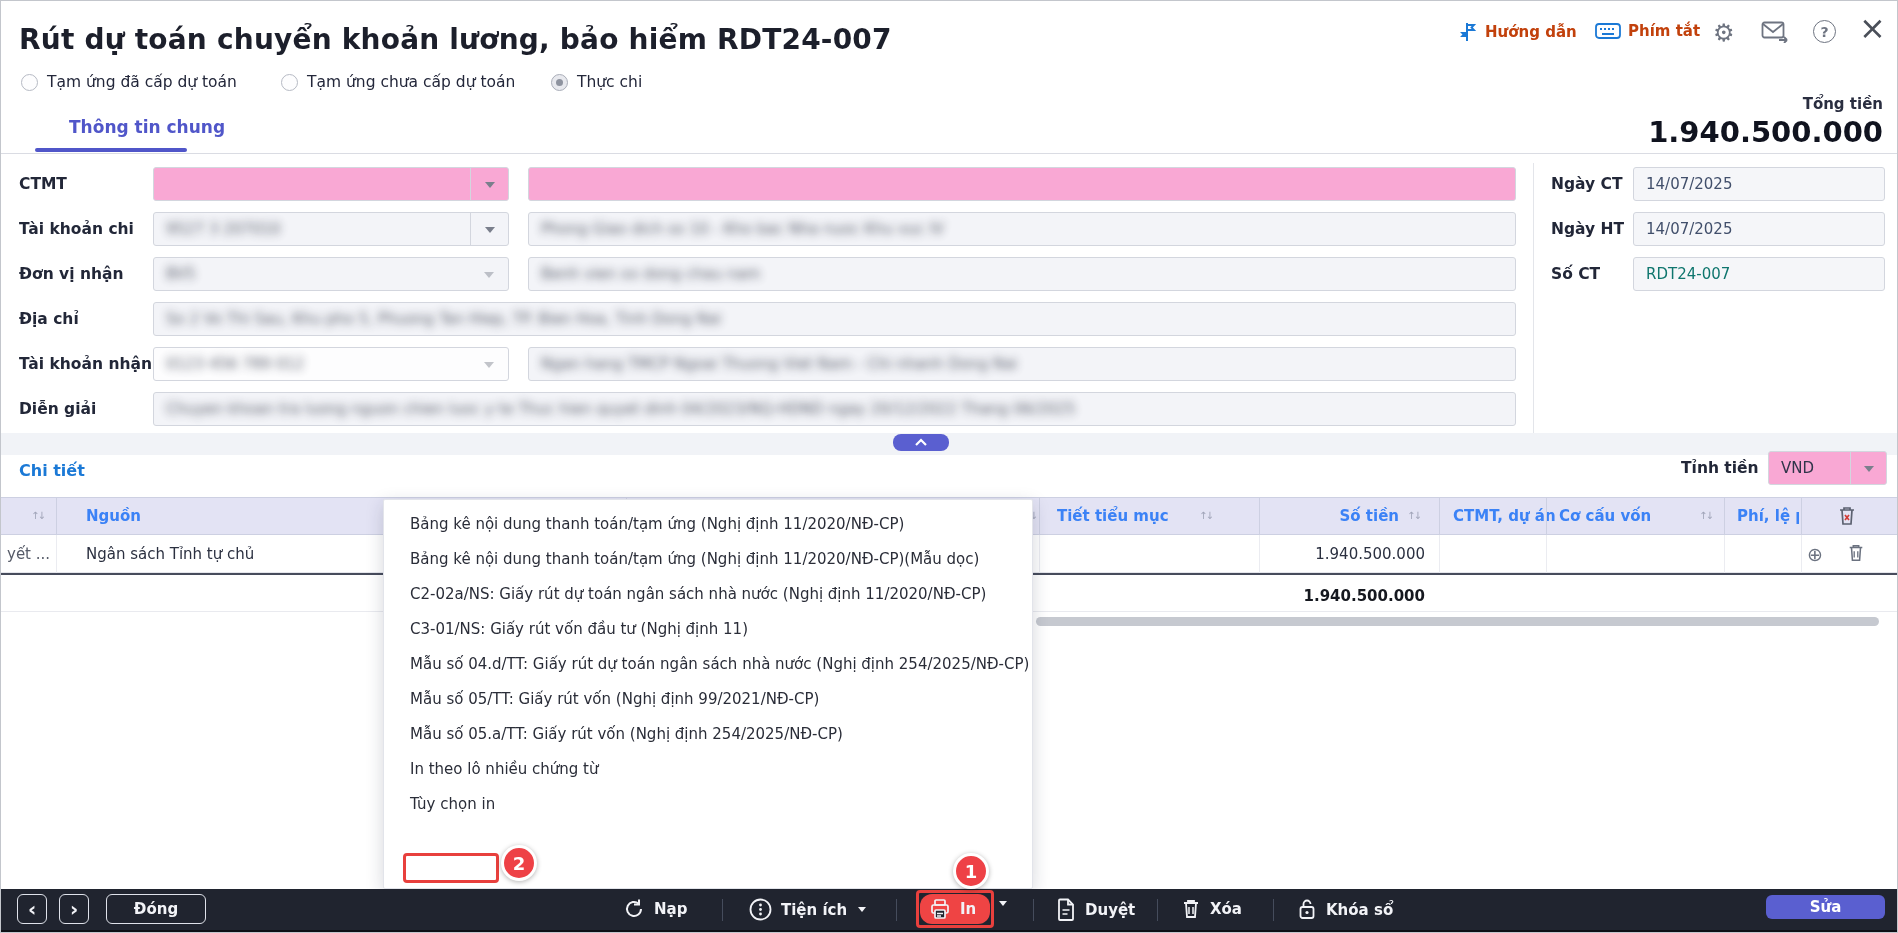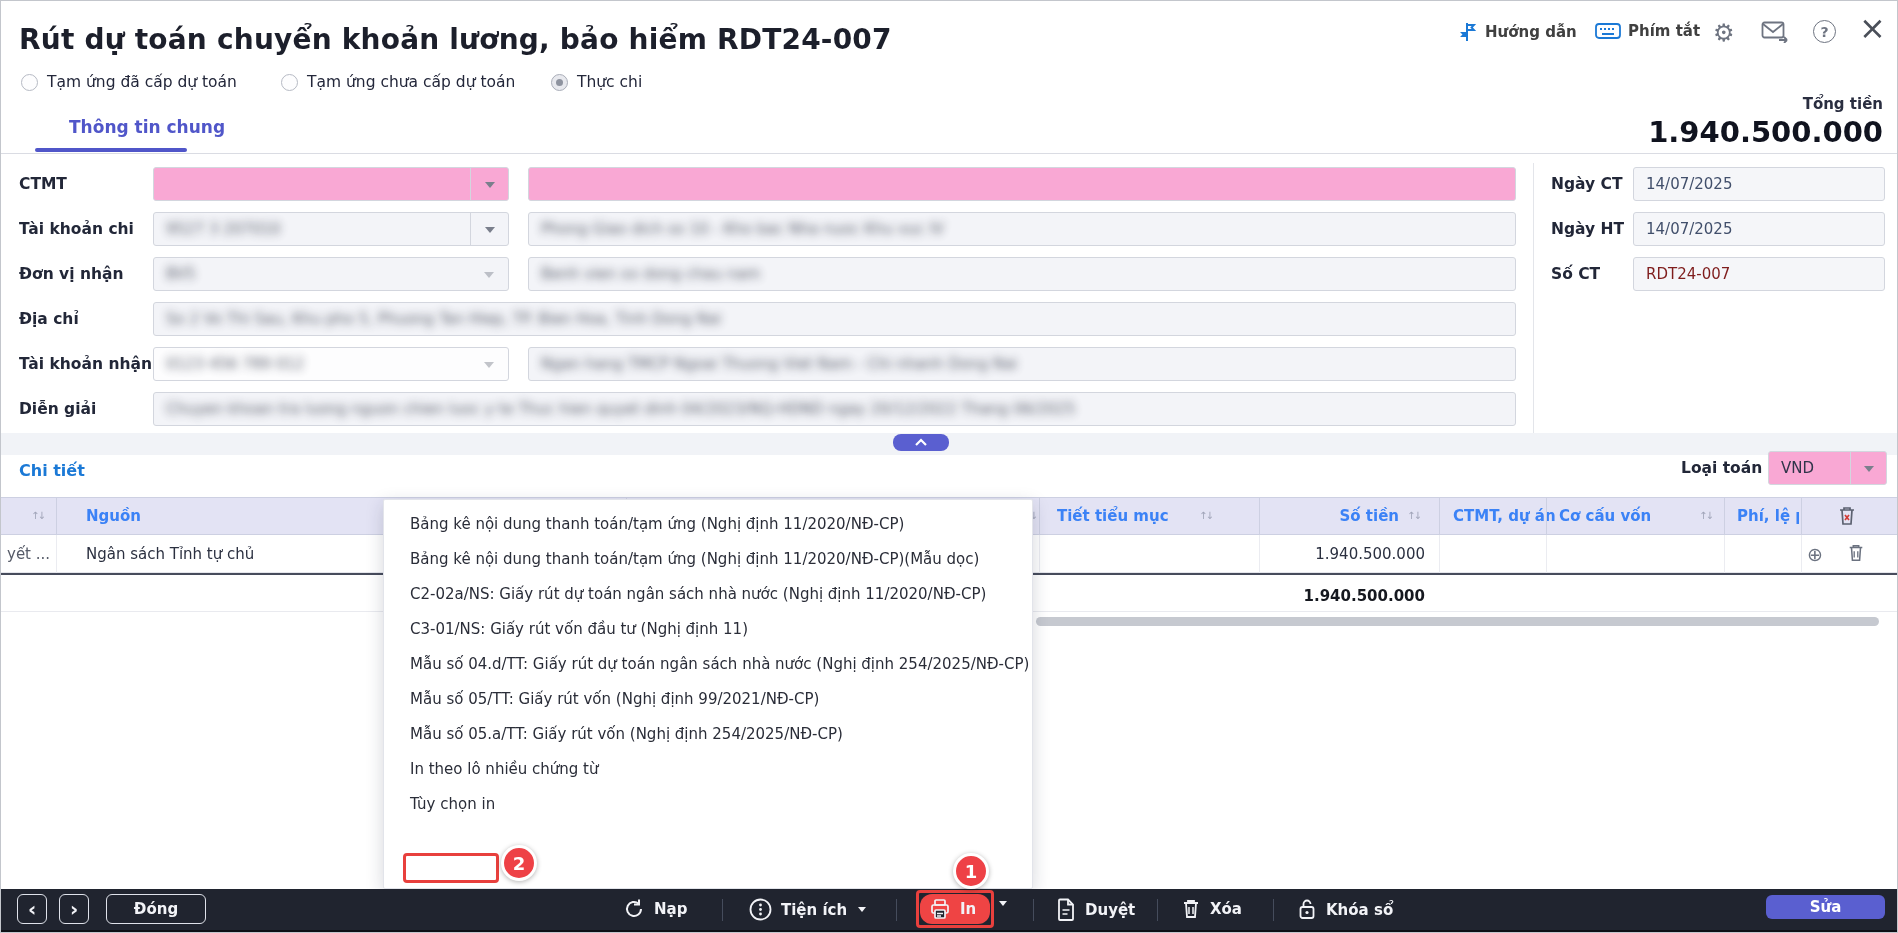--- a/index.html
+++ b/index.html
@@ -2,21 +2,21 @@
 <html><head>
 <meta charset="utf-8">
 <style>
   * { margin:0; padding:0; box-sizing:border-box; }
   html,body { width:1898px; height:933px; font-family:"DejaVu Sans","Liberation Sans",sans-serif; background:#fff; }
   #app { position:relative; width:1898px; height:933px; background:#fff; border:1px solid #c3c6cc; overflow:hidden; }
   .abs { position:absolute; }
 
   
   .title { font-size:28px; font-weight:bold; color:#1c1f2b; letter-spacing:.2px; }
-  .toplink { display:flex; align-items:center; gap:7px; color:#404040; font-size:15px; font-weight:600; cursor:pointer; }
+  .toplink { display:flex; align-items:center; gap:7px; color:#c2410c; font-size:15px; font-weight:600; cursor:pointer; }
   .topicon { color:#6e7481; cursor:pointer; display:flex; align-items:center; justify-content:center; }
 
   
   .radio-item { display:flex; align-items:center; gap:9px; font-size:15.5px; color:#23273a; cursor:pointer; }
   .radio-circle { width:17px; height:17px; border-radius:50%; border:1.5px solid #b6bac4; background:#fdfdfe; position:relative; }
   .radio-circle.sel { border-color:#a9adb8; background:#e8e9ee; }
   .radio-circle.sel::after { content:""; position:absolute; left:4px; top:4px; width:7px; height:7px; border-radius:50%; background:#8e939f; }
 
   
   .tab { font-size:17px; font-weight:600; color:#5056c9; cursor:pointer; }
@@ -191,35 +191,35 @@
     <span class="date-val">14/07/2025</span>
   </div>
 
   <div class="abs flabel" style="left:1550px; top:211px;">Ngày HT</div>
   <div class="abs field" style="left:1632px; top:211px; width:252px; background:#f5f6f9;">
     <span class="date-val">14/07/2025</span>
   </div>
 
   <div class="abs flabel" style="left:1550px; top:256px;">Số CT</div>
   <div class="abs field" style="left:1632px; top:256px; width:252px; background:#f5f6f9;">
-    <span style="color:#7f1d1d;">RDT24-007</span>
+    <span style="color:#0f766e;">RDT24-007</span>
   </div>
 
   <div class="abs" style="left:0; top:432px; width:1898px; height:22px; background:#f1f3f7;"></div>
   <div class="abs pill" style="left:892px; top:433px;">
     <span>
       <svg width="14" height="9" viewBox="0 0 14 9">
           <path d="M2 7l5-5 5 5" fill="none" stroke="#fff" stroke-width="2.2"></path>
         </svg>
     </span>
   </div>
 
   <div class="abs section-link" style="left:18px; top:460px;">Chi tiết</div>
 
-  <div class="abs flabel" style="left:1680px; top:450px;">Loại toán</div>
+  <div class="abs flabel" style="left:1680px; top:450px;">Tỉnh tiền</div>
   <div class="abs field white" style="left:1767px; top:450px; width:119px;">
     <span>VND</span>
     <div class="combo-arrow" style="width:36px;">
         <span class="tri-down"></span>
       </div>
   </div>
 
   <div class="abs thead" style="left:0; top:496px; width:1898px; height:38px;"></div>
   <div class="abs sort" style="left:30px; top:496px;">↑↓</div>
   <div class="abs th" style="left:85px; top:496px;">Nguồn</div>

